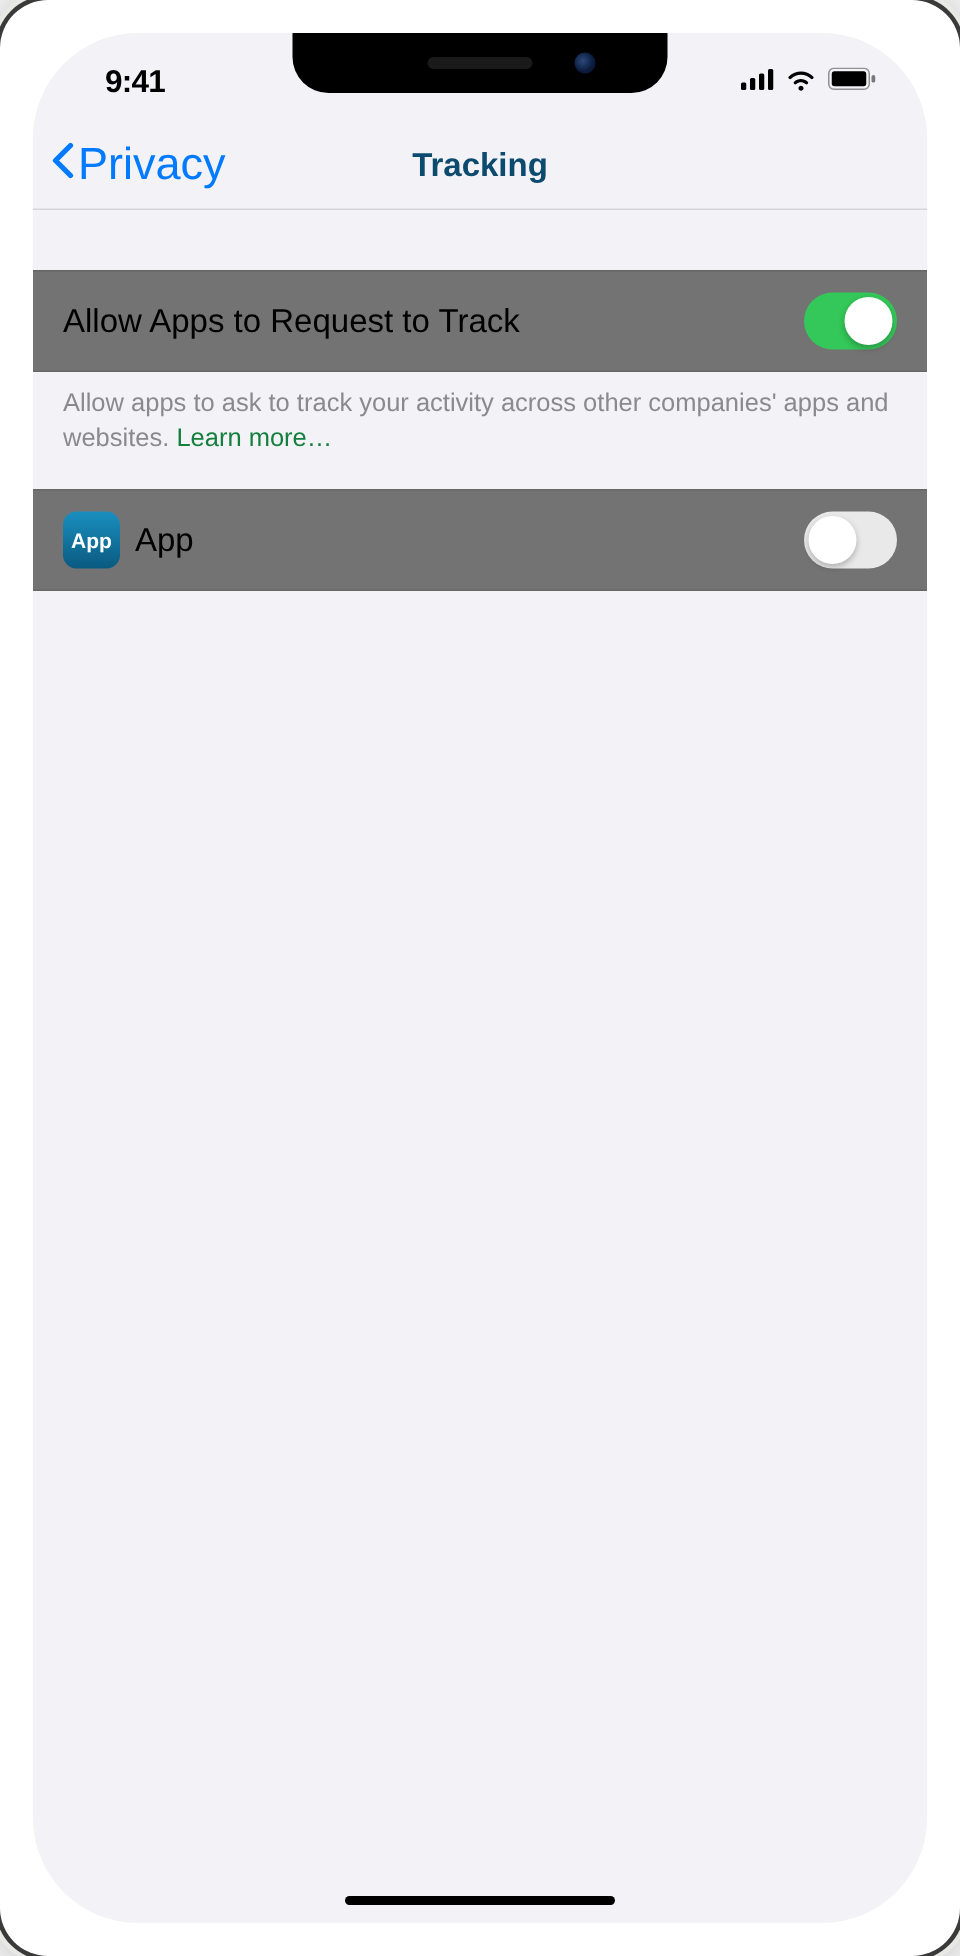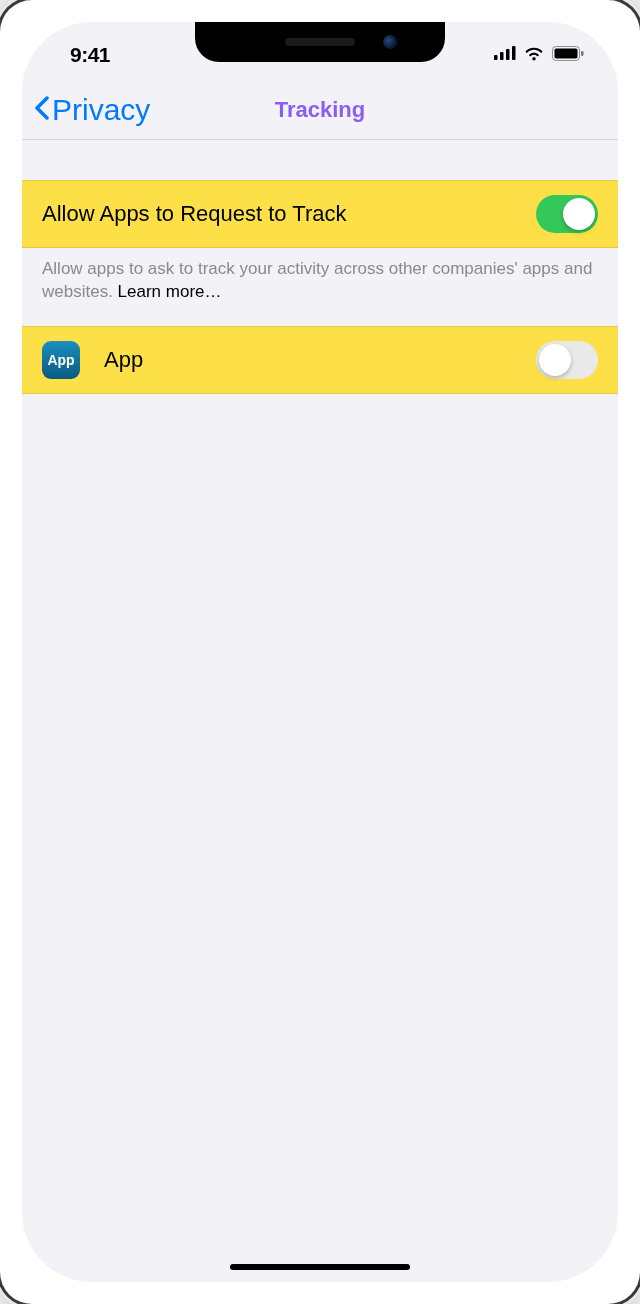--- a/index.html
+++ b/index.html
@@ -115,35 +115,35 @@
       align-items: center;
       color: #007aff;
       font-size: 30px;
       gap: 2px;
     }
     .nav-title {
       width: 100%;
       text-align: center;
       font-size: 22px;
       font-weight: 600;
-      color: #8b5cf6;
+      color: #0c4a6e;
     }
     .content {
       background: #f2f2f7;
     }
     .spacer-sm { height: 40px; }
     .row {
-      background: #fde047;
+      background: #737373;
       border-top: 1px solid rgba(0,0,0,0.1);
       border-bottom: 1px solid rgba(0,0,0,0.1);
       display: flex;
       align-items: center;
       padding: 14px 20px;
       min-height: 58px;
-      gap: 24px;
+      gap: 10px;
     }
     .row-label {
       flex: 1;
       font-size: 22px;
       color: #000;
     }
     .toggle {
       width: 62px;
       height: 38px;
       border-radius: 19px;
@@ -163,21 +163,21 @@
     }
     .toggle.on .knob  { right: 3px; }
     .toggle.off .knob { left: 3px; }
     .footer-text {
       padding: 10px 20px 22px;
       font-size: 17px;
       line-height: 1.35;
       color: #8a8a8e;
     }
     .footer-link {
-      color: #000000;
+      color: #15803d;
     }
     .app-icon {
       width: 38px;
       height: 38px;
       background: linear-gradient(180deg, #1a8fbf 0%, #0a5a80 100%);
       border-radius: 9px;
       display: flex;
       align-items: center;
       justify-content: center;
       color: #fff;

